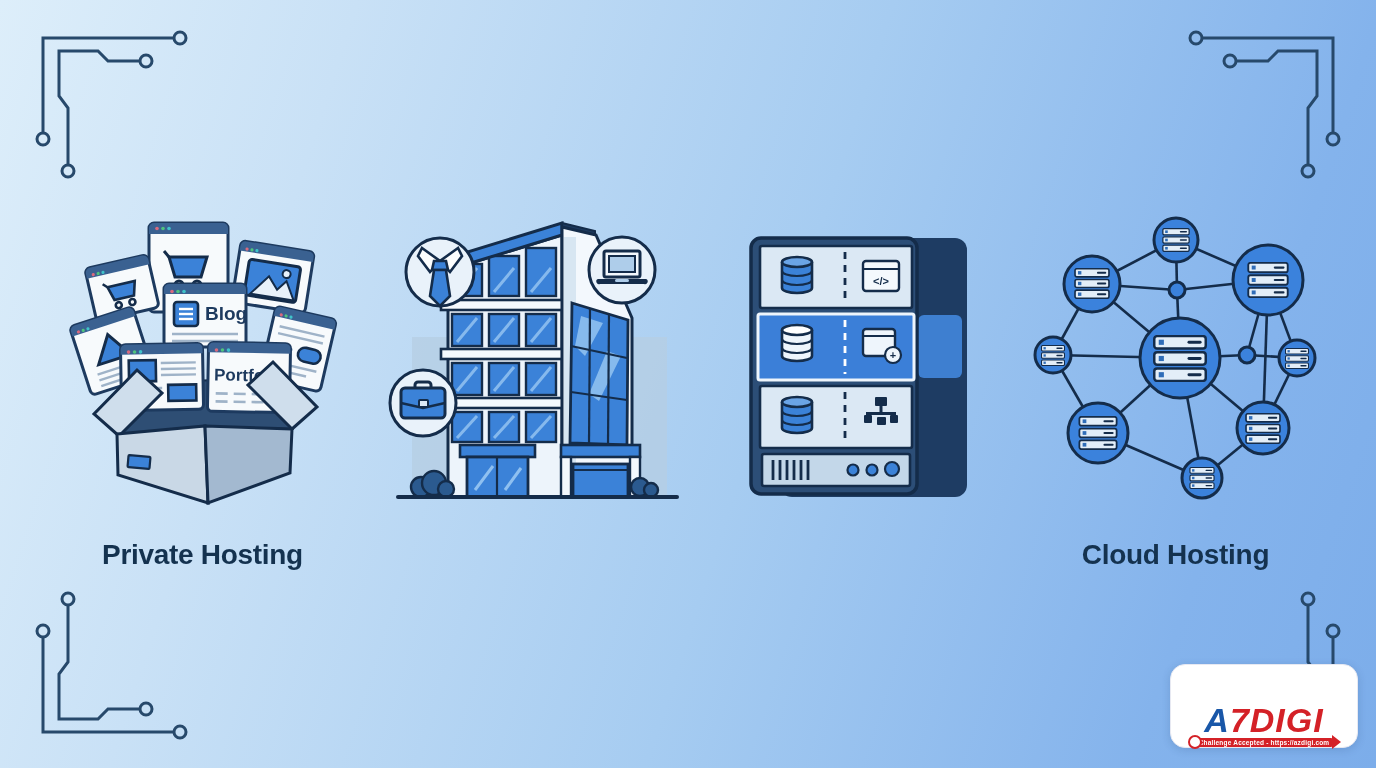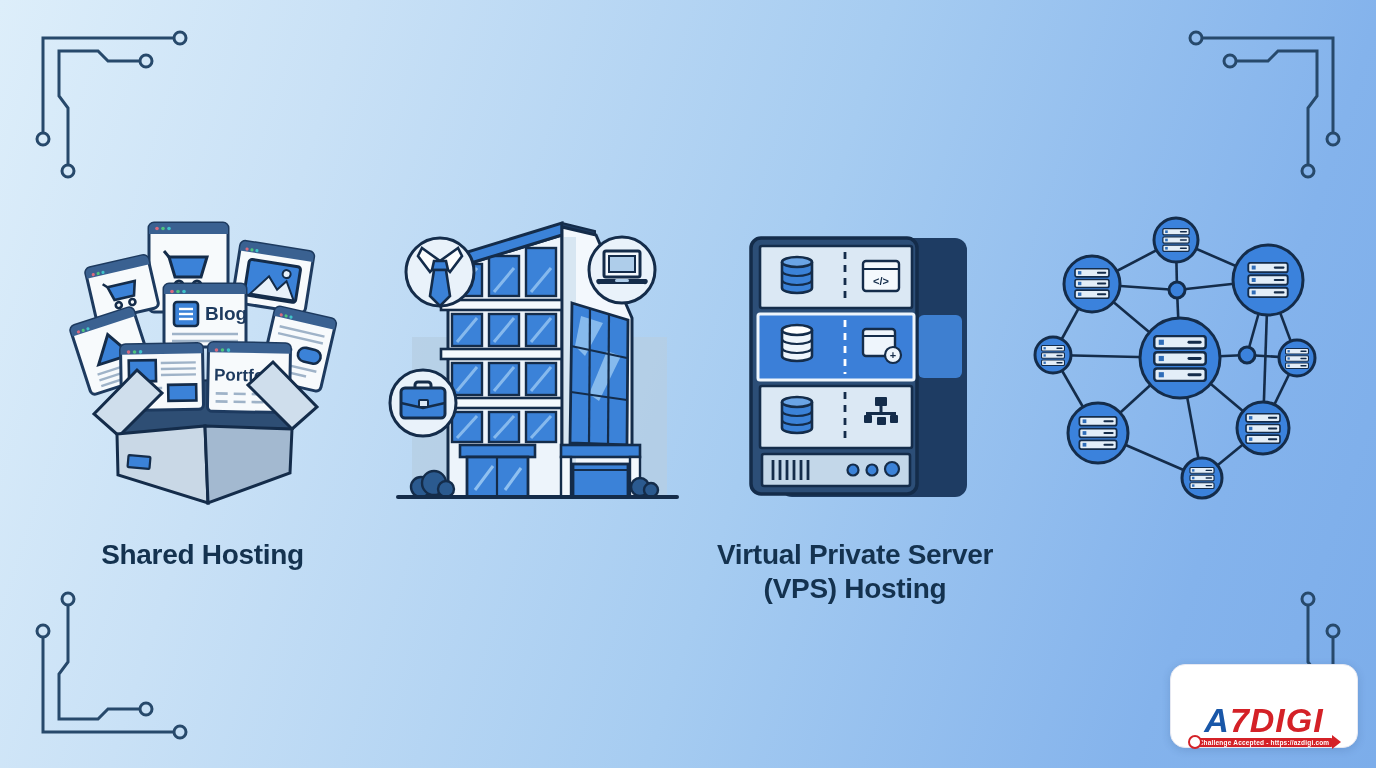--- a/index.html
+++ b/index.html
@@ -207,21 +207,21 @@
       <line x1="-33" y1="25" x2="33" y2="25" stroke="#9fb3c8" stroke-width="2.6" stroke-dasharray="12 6"></line>
     </g>
 
     <polygon points="69,238 44,216 87,172 112,195" fill="#cfdeec" stroke="#142c4a" stroke-width="3"></polygon>
     <polygon points="242,231 267,209 223,164 198,187" fill="#cfdeec" stroke="#142c4a" stroke-width="3"></polygon>
 
     <polygon points="67,236 155,228 158,305 68,277" fill="#c9d8e6" stroke="#142c4a" stroke-width="3"></polygon>
     <polygon points="155,228 242,231 240,275 158,305" fill="#a3b9d0" stroke="#142c4a" stroke-width="3"></polygon>
     <rect x="78" y="258" width="22" height="12" rx="1" transform="rotate(5 89 264)" fill="#3b82d8" stroke="#142c4a" stroke-width="2.2"></rect>
   </svg>
-  <div class="caption" style="left:50px;width:305px">Shared Hosting</div>
+  <div class="caption" style="left:50px;width:305px">Private Hosting</div>
 
   <svg class="fig" style="left:385px;top:196px;width:305px;height:335px" viewBox="0 0 305 335">
     <rect x="27" y="141" width="255" height="158" fill="#b5cde3" opacity="0.75"></rect>
 
     <polygon points="63,74 177,39 177,301 63,301" fill="#edf4fb" stroke="#142c4a" stroke-width="3"></polygon>
 
     <g stroke="#142c4a" stroke-width="2.4">
       <g fill="#3b82d8">
         <rect x="67" y="68" width="30" height="32"></rect>
           <rect x="104" y="60" width="30" height="40"></rect>
@@ -393,24 +393,20 @@
         <line x1="61" y1="240" x2="61" y2="260"></line>
           <line x1="68" y1="240" x2="68" y2="260"></line>
       </g>
       <g fill="#3b82d8" stroke="#142c4a" stroke-width="2.2">
         <circle cx="113" cy="250" r="5.5"></circle>
           <circle cx="132" cy="250" r="5.5"></circle>
           <circle cx="152" cy="249" r="7"></circle>
       </g>
     </g>
   </svg>
-  <div class="caption" style="left:685px;width:340px">
-    <div>Virtual Private Server</div>
-    <div>(VPS) Hosting</div>
-  </div>
 
   <svg class="fig" style="left:1018px;top:210px;width:315px;height:315px" viewBox="0 0 315 315">
     <defs>
       <symbol id="rack" viewBox="0 0 48 42">
         <g stroke="#142c4a" stroke-width="2.2">
           <rect x="1" y="1" width="46" height="11" rx="2.5" fill="#e3eef8"></rect>
           <rect x="1" y="15.5" width="46" height="11" rx="2.5" fill="#e3eef8"></rect>
           <rect x="1" y="30" width="46" height="11" rx="2.5" fill="#e3eef8"></rect>
         </g>
         <g fill="#2f6db8">
@@ -469,20 +465,21 @@
       <use href="#rack" x="144" y="18" width="28" height="24"></use>
       <use href="#rack" x="56" y="58" width="36" height="31"></use>
       <use href="#rack" x="229" y="52" width="42" height="36"></use>
       <use href="#rack" x="23" y="135" width="24" height="21"></use>
       <use href="#rack" x="267" y="138" width="24" height="21"></use>
       <use href="#rack" x="60" y="206" width="40" height="34"></use>
       <use href="#rack" x="227" y="203" width="36" height="31"></use>
       <use href="#rack" x="171" y="257" width="26" height="22"></use>
     </g>
   </svg>
+  <div class="caption" style="left:1018px;width:315px">Cloud Hosting</div>
 
   <div class="logo-card">
     <div class="logo-word">
       <span class="logo-a">A</span><span class="logo-rest">7DIGI</span>
     </div>
     <div class="logo-arrow">
       <span class="logo-badge"></span>
       <span class="logo-tagline">Challenge Accepted - https://azdigi.com</span>
     </div>
   </div>

